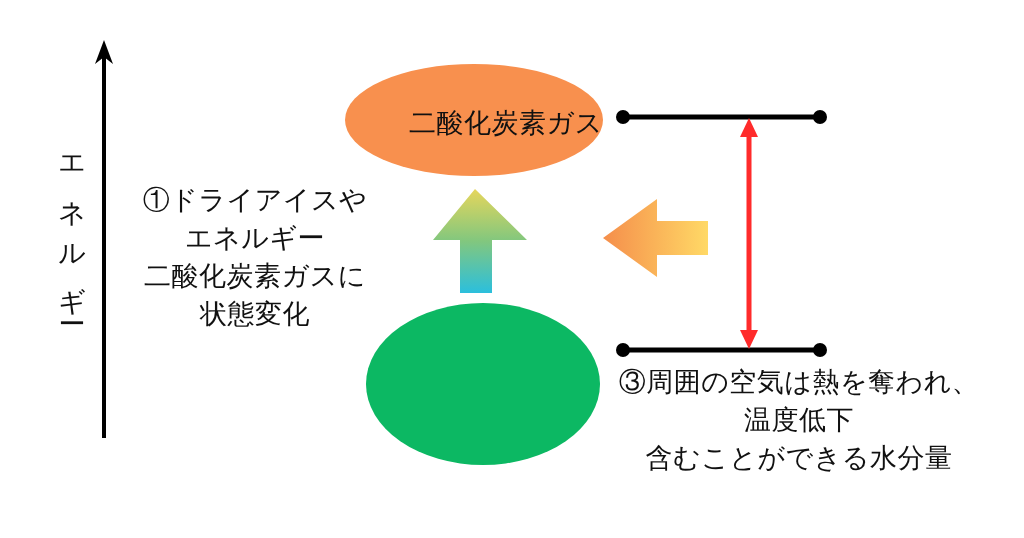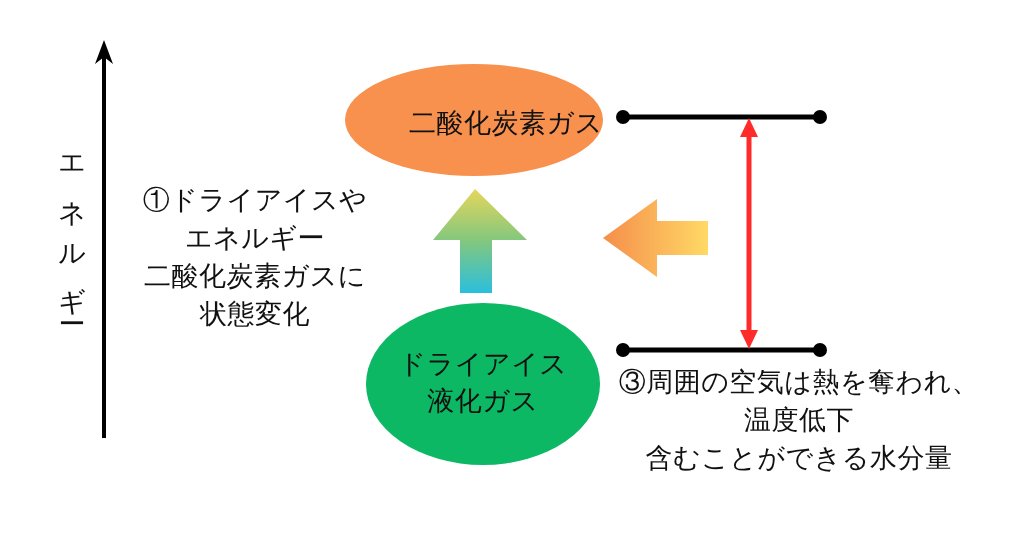--- a/index.html
+++ b/index.html
@@ -87,24 +87,20 @@
       <line x1="749" y1="132" x2="749" y2="335" stroke-width="5" stroke="#FF2B2B"></line>
       <polygon points="749,118 740,137 758,137" fill="#FF2B2B"></polygon>
       <polygon points="749,349 740,330 758,330" fill="#FF2B2B"></polygon>
     </g>
   </svg>
 
   <div class="axis-label">エネルギー</div>
 
   <div class="txt co2-label">二酸化炭素ガス</div>
 
-  <div class="txt dry-label">
-    <div>ドライアイス</div>
-    <div>液化ガス</div>
-  </div>
 
   <div class="txt step1">
     <div>①ドライアイスや</div>
     <div>エネルギー</div>
     <div>二酸化炭素ガスに</div>
     <div>状態変化</div>
   </div>
 
 
   <div class="txt step3">

